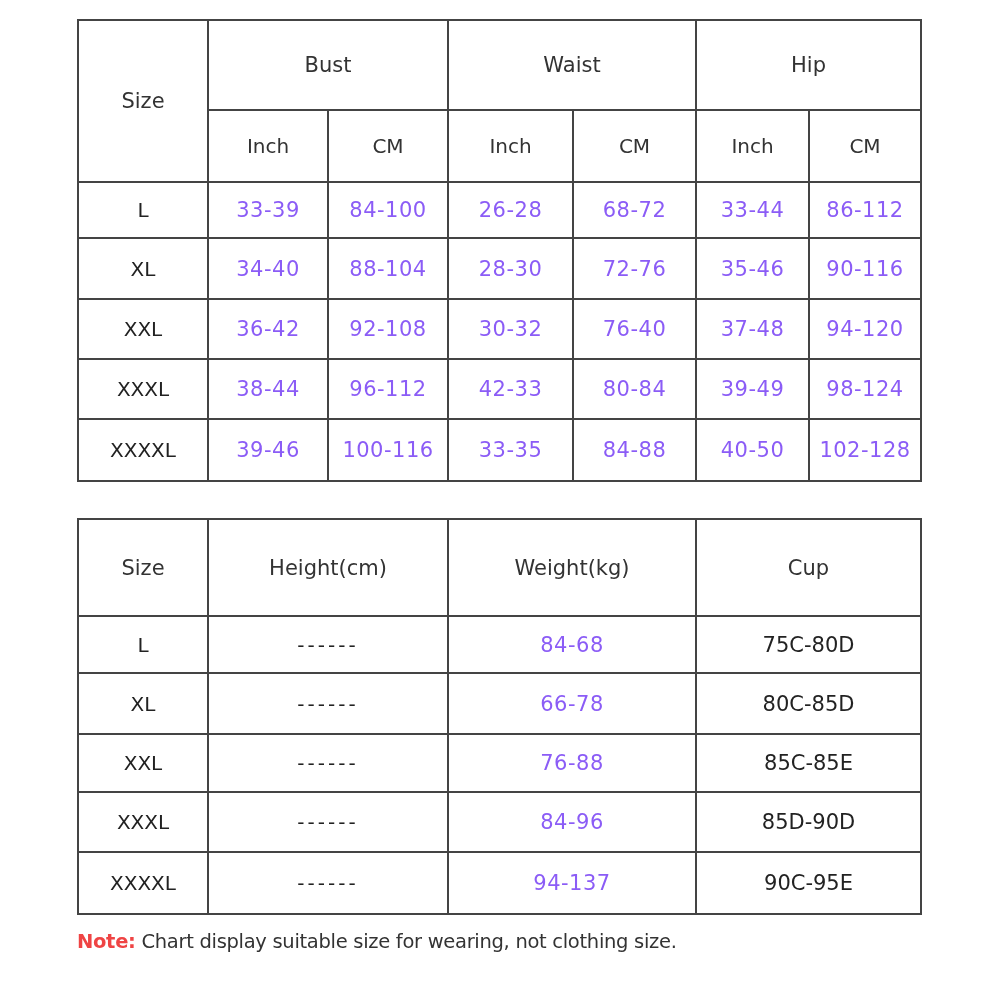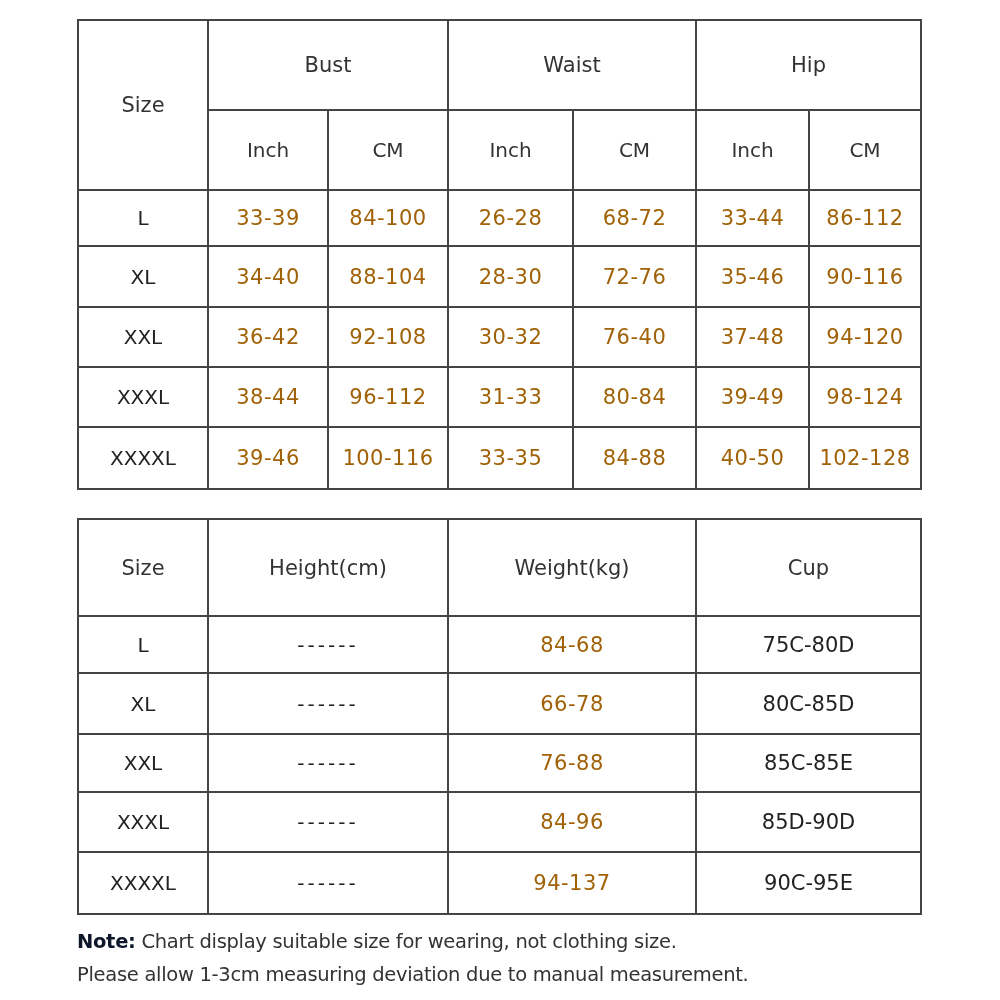--- a/index.html
+++ b/index.html
@@ -5,27 +5,27 @@
   html, body { margin: 0; padding: 0; background: #ffffff; }
   body { width: 1000px; height: 1000px; position: relative; overflow: hidden;
          font-family: "DejaVu Sans", sans-serif; color: #222; }
   table { position: absolute; border-collapse: collapse; table-layout: fixed; }
   td, th { border: 2px solid #444; text-align: center; vertical-align: middle;
            font-weight: normal; padding: 0; }
   #t1 { left: 77px; top: 19px; width: 843px; height: 462px; }
   #t2 { left: 77px; top: 518px; width: 843px; height: 396px; }
   .hdr { font-size: 21px; color: #333; margin-top: 44px; }
   .sub { font-size: 20px; color: #333; }
-  .val { font-size: 21px; color: #a16207; letter-spacing: 0.5px; }
+  .val { font-size: 21px; color: #8b5cf6; letter-spacing: 0.5px; }
   .size { font-size: 20px; color: #222; }
   .dash { font-size: 20px; letter-spacing: 3px; color: #222; }
   .cup { font-size: 21px; color: #222; border-radius: 28px; }
   #note { position: absolute; left: 77px; top: 925px; font-family: "DejaVu Sans", sans-serif;
           font-size: 19.5px; color: #333; line-height: 33px; letter-spacing: -0.3px; }
-  #note b { font-weight: bold; color: #0f172a; text-align: center; }
+  #note b { font-weight: bold; color: #ef4444; text-align: center; }
 </style>
 </head>
 <body>
 
 <table id="t1">
   <colgroup>
     <col style="width:130px">
       <col style="width:120px">
       <col style="width:120px">
     <col style="width:125px">
@@ -33,21 +33,21 @@
       <col style="width:113px">
       <col style="width:112px">
   </colgroup>
   <tbody>
       <tr style="height:90px">
     <th rowspan="2" class="hdr">Size</th>
     <th colspan="2" class="hdr">Bust</th>
     <th colspan="2" class="hdr">Waist</th>
     <th colspan="2" class="hdr">Hip</th>
   </tr>
-  <tr style="height:80px">
+  <tr style="height:72px">
     <th class="sub">Inch</th>
     <th class="sub">CM</th>
     <th class="sub">Inch</th>
     <th class="sub">CM</th>
     <th class="sub">Inch</th>
     <th class="sub">CM</th>
   </tr>
   <tr style="height:56px">
     <td class="size">L</td>
     <td class="val">33-39</td>
@@ -72,21 +72,21 @@
     <td class="val">92-108</td>
     <td class="val">30-32</td>
     <td class="val">76-40</td>
     <td class="val">37-48</td>
     <td class="val">94-120</td>
   </tr>
   <tr style="height:60px">
     <td class="size">XXXL</td>
     <td class="val">38-44</td>
     <td class="val">96-112</td>
-    <td class="val">31-33</td>
+    <td class="val">42-33</td>
     <td class="val">80-84</td>
     <td class="val">39-49</td>
     <td class="val">98-124</td>
   </tr>
   <tr style="height:62px">
     <td class="size">XXXXL</td>
     <td class="val">39-46</td>
     <td class="val">100-116</td>
     <td class="val">33-35</td>
     <td class="val">84-88</td>
@@ -141,14 +141,13 @@
     <td class="cup">90C-95E</td>
   </tr>
 </tbody>
   </table>
 
 <div id="note">
   <div>
     <b>Note:</b>
     <span>Chart display suitable size for wearing, not clothing size.</span>
   </div>
-  <div>Please allow 1-3cm measuring deviation due to manual measurement.</div>
 </div>
 
 </body></html>

